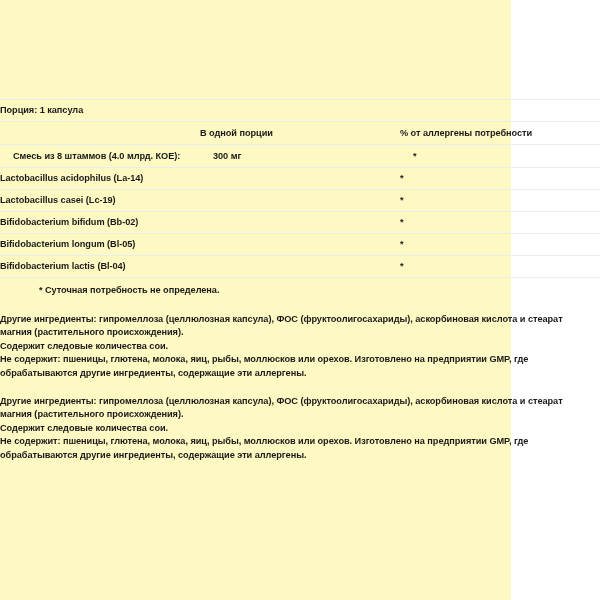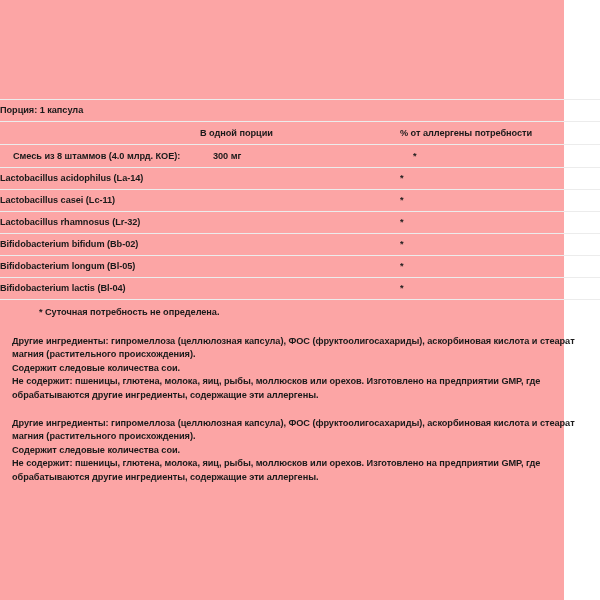--- a/index.html
+++ b/index.html
@@ -11,24 +11,24 @@
   body {
     width: 600px;
     height: 600px;
     overflow: hidden;
     font-family: "Liberation Sans", "DejaVu Sans", sans-serif;
     color: #1a1a1a;
     -webkit-font-smoothing: antialiased;
   }
 
   .page {
-    width: 564px;
+    width: 511px;
     height: 600px;
     position: relative;
-    background: #fca5a5;
+    background: #fef9c3;
     box-sizing: border-box;
   }
 
   
   .top-spacer {
     height: 99px;
   }
 
   
   .facts {
@@ -95,21 +95,21 @@
     line-height: 13.6px;
     margin-left: 28px;
   }
 
   
   .para-block {
     font-size: 9.2px;
     font-weight: bold;
     letter-spacing: -0.05px;
     line-height: 13.6px;
-    padding-left: 12px;
+    padding-left: 0;
     padding-right: 10px;
     box-sizing: border-box;
     width: 600px;
   }
   .para-block p {
     margin: 0;
   }
   .block-gap-1 { margin-top: 15px; }
   .block-gap-2 { margin-top: 14px; }
 </style>
@@ -139,30 +139,25 @@
         <td class="cell col-dv star">*</td>
       </tr>
 
       <tr class="row">
         <td class="cell col-name">Lactobacillus acidophilus (La-14)</td>
         <td class="cell col-amount"></td>
         <td class="cell col-dv star">*</td>
       </tr>
 
       <tr class="row">
-        <td class="cell col-name">Lactobacillus casei (Lc-11)</td>
+        <td class="cell col-name">Lactobacillus casei (Lc-19)</td>
         <td class="cell col-amount"></td>
         <td class="cell col-dv star">*</td>
       </tr>
 
-      <tr class="row">
-        <td class="cell col-name">Lactobacillus rhamnosus (Lr-32)</td>
-        <td class="cell col-amount"></td>
-        <td class="cell col-dv star">*</td>
-      </tr>
 
 
 
       <tr class="row">
         <td class="cell col-name">Bifidobacterium bifidum (Bb-02)</td>
         <td class="cell col-amount"></td>
         <td class="cell col-dv star">*</td>
       </tr>
 
       <tr class="row">

